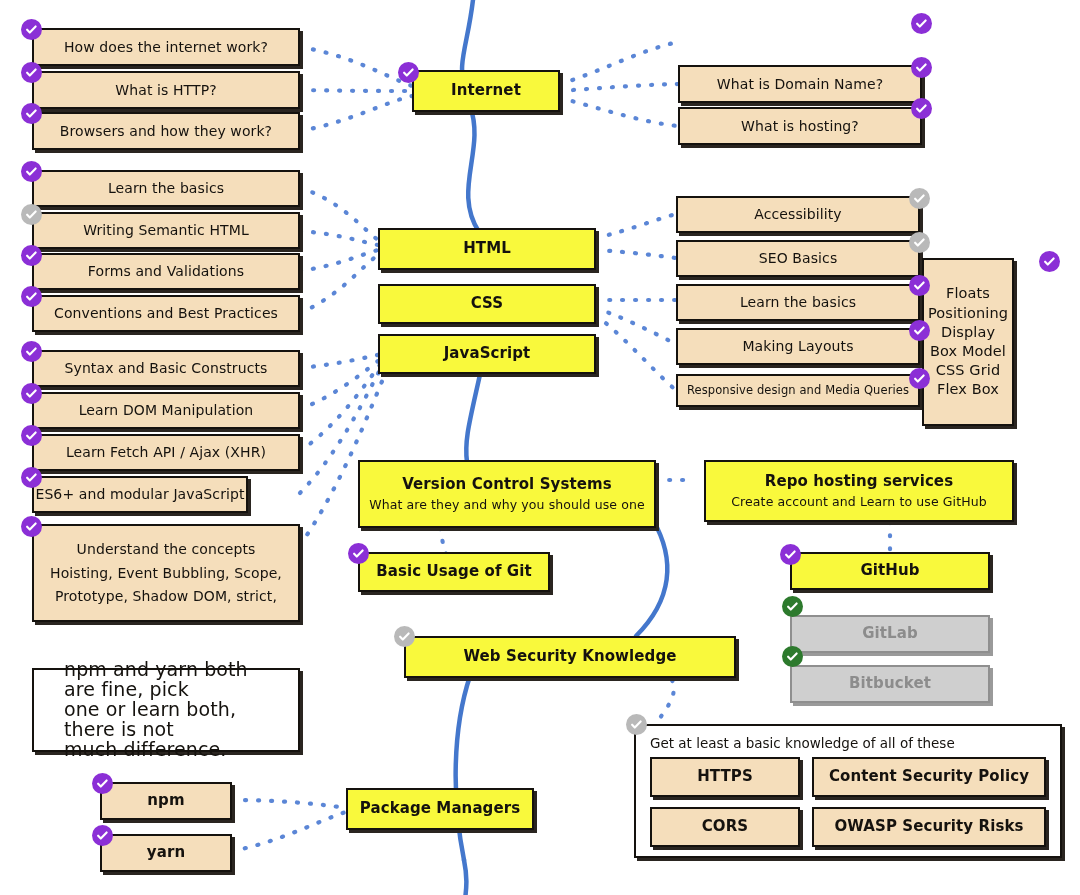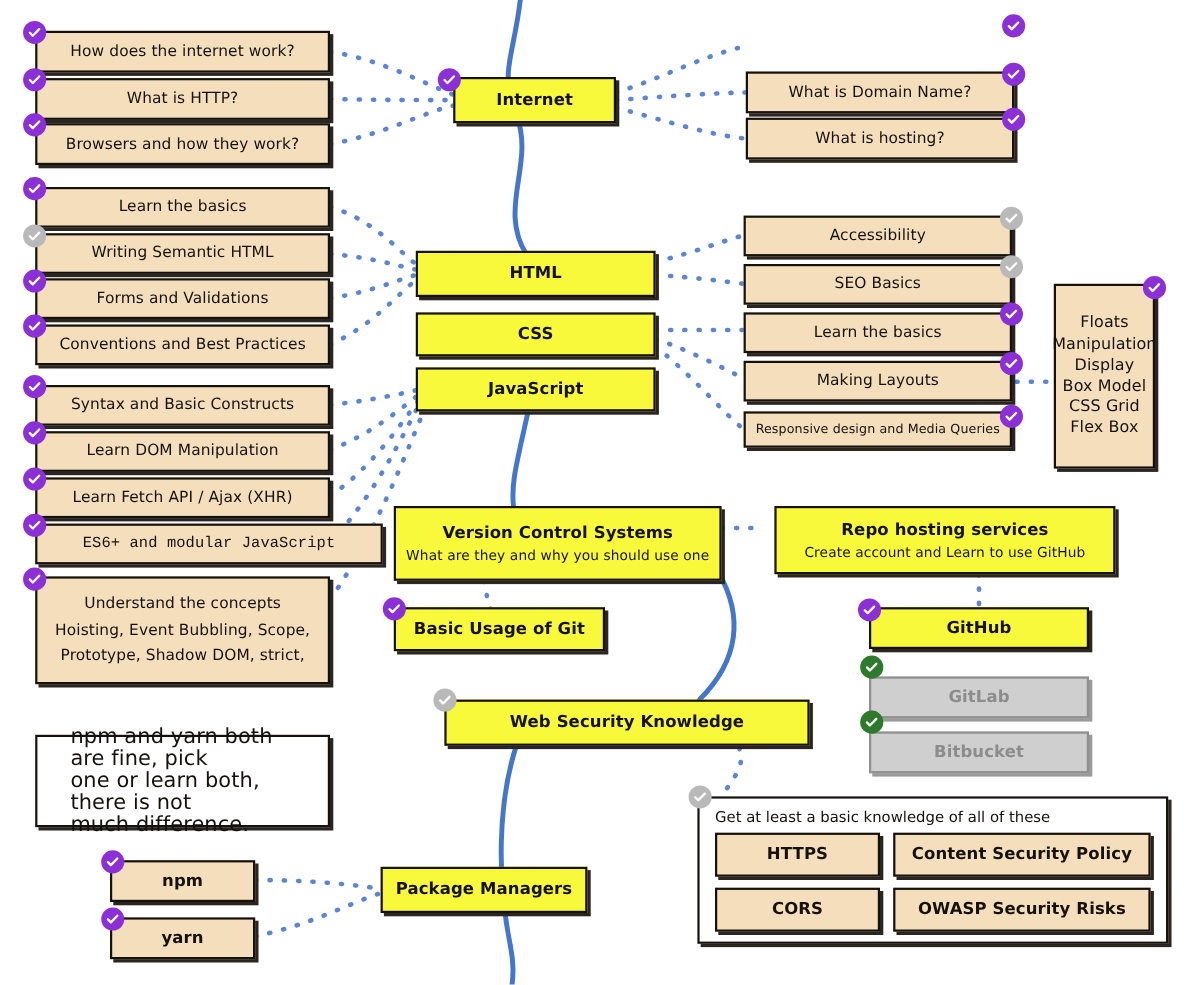--- a/index.html
+++ b/index.html
@@ -286,23 +286,23 @@
 
   <div class="node beige t12" style="left:676px;top:374px;width:244px;height:33px;">
     <span class="ln">Responsive design and Media Queries</span>
   </div>
   <div class="badge b-purple" style="left:909px;top:368px;">
     <svg viewBox="0 0 16 16">
         <path d="M2.6 8.3l3.3 3.4 7.2-7.4" fill="none" stroke="#ffffff" stroke-width="2.6" stroke-linecap="round" stroke-linejoin="round"></path>
       </svg>
   </div>
 
-  <div class="node beige stackbox" style="left:958px;top:258px;width:92px;height:168px;">
+  <div class="node beige stackbox" style="left:922px;top:258px;width:92px;height:168px;">
     <span class="ln">Floats</span>
-    <span class="ln">Manipulation</span>
+    <span class="ln">Positioning</span>
     <span class="ln">Display</span>
     <span class="ln">Box Model</span>
     <span class="ln">CSS Grid</span>
     <span class="ln">Flex Box</span>
   </div>
   <div class="badge b-purple" style="left:1039px;top:251px;">
     <svg viewBox="0 0 16 16">
         <path d="M2.6 8.3l3.3 3.4 7.2-7.4" fill="none" stroke="#ffffff" stroke-width="2.6" stroke-linecap="round" stroke-linejoin="round"></path>
       </svg>
   </div>
@@ -327,21 +327,21 @@
 
   <div class="node beige t14" style="left:32px;top:434px;width:268px;height:37px;">
     <span class="ln">Learn Fetch API / Ajax (XHR)</span>
   </div>
   <div class="badge b-purple" style="left:21px;top:425px;">
     <svg viewBox="0 0 16 16">
         <path d="M2.6 8.3l3.3 3.4 7.2-7.4" fill="none" stroke="#ffffff" stroke-width="2.6" stroke-linecap="round" stroke-linejoin="round"></path>
       </svg>
   </div>
 
-  <div class="node beige t14" style="left:32px;top:476px;width:316px;height:37px;font-family:Liberation Mono, monospace;">
+  <div class="node beige t14" style="left:32px;top:476px;width:216px;height:37px;">
     <span class="ln">ES6+ and modular JavaScript</span>
   </div>
   <div class="badge b-purple" style="left:21px;top:467px;">
     <svg viewBox="0 0 16 16">
         <path d="M2.6 8.3l3.3 3.4 7.2-7.4" fill="none" stroke="#ffffff" stroke-width="2.6" stroke-linecap="round" stroke-linejoin="round"></path>
       </svg>
   </div>
 
   <div class="node beige stackbox" style="left:32px;top:524px;width:268px;height:98px;gap:9px;font-size:14px;">
     <span class="ln">Understand the concepts</span>

